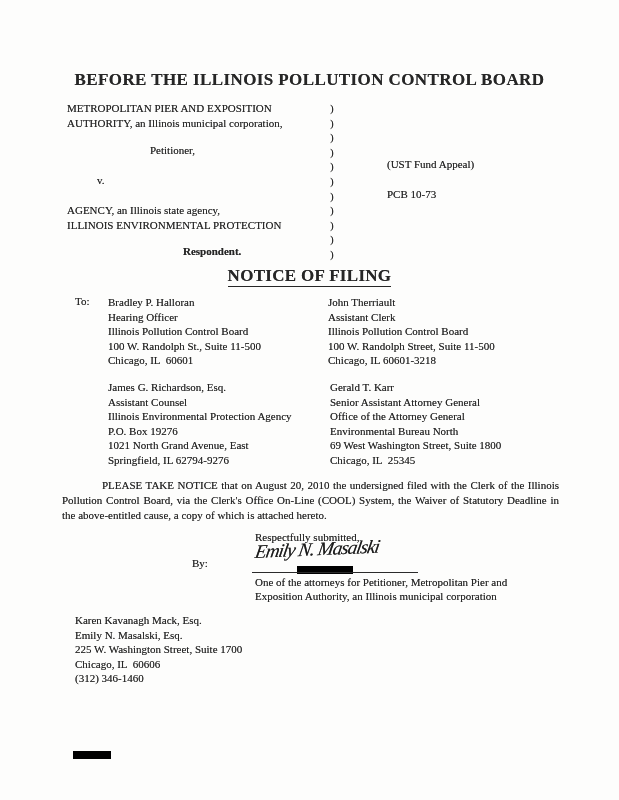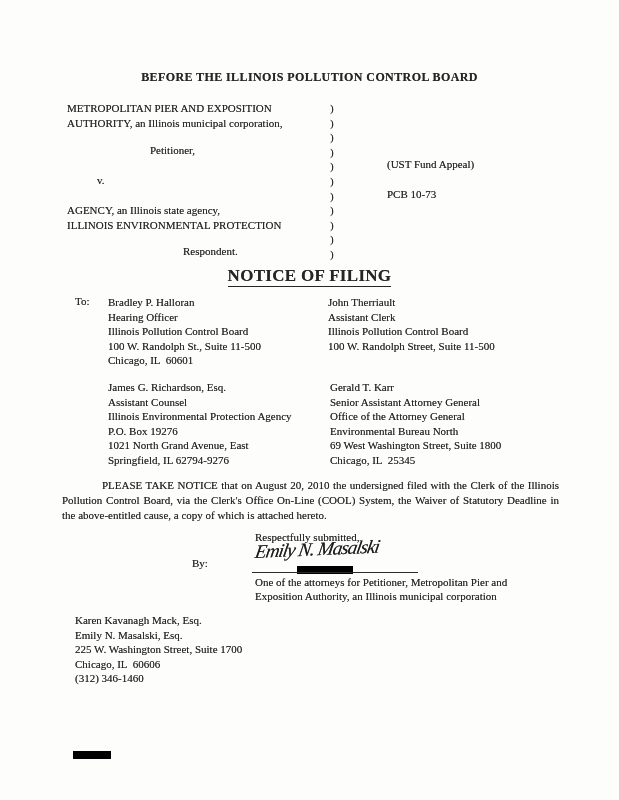--- a/index.html
+++ b/index.html
@@ -10,29 +10,29 @@
     background:#fdfdfc;
     font-family:"Liberation Serif","DejaVu Serif",serif;
     font-size:11px;
     color:#262626;
     text-shadow:0 0 .45px rgba(40,40,40,.65);
     overflow:hidden;
   }
   .abs{position:absolute;}
   .title{
     top:70px;left:0;width:619px;
-    text-align:center;font-weight:bold;font-size:12px;
+    text-align:center;font-weight:bold;font-size:17px;
     letter-spacing:.4px;
   }
   .cap-row{height:14.6px;line-height:14.6px;white-space:pre;}
   .caption-left{left:67px;top:101px;width:275px;}
   .paren-col{left:330px;top:101px;width:12px;}
   .petitioner{left:150px;top:144px;}
   .versus{left:97px;top:174px;}
-  .respondent{left:183px;top:245px;}
+  .respondent{left:183px;top:245px;font-weight:bold;}
   .docket-no{left:387px;top:144px;margin-top:44px;}
   .docket-type{left:387px;top:158px;}
   .notice-heading{
     top:266px;left:0;width:619px;text-align:center;
     font-weight:bold;font-size:17px;
   }
   .notice-heading span{border-bottom:1.4px solid #262626;padding-bottom:1px;letter-spacing:.3px;}
   .to-label{left:75px;top:295px;}
   .addr{line-height:14.6px;}
   .addr div{height:14.6px;white-space:pre;}
@@ -114,20 +114,21 @@
       <div>Hearing Officer</div>
       <div>Illinois Pollution Control Board</div>
       <div>100 W. Randolph St., Suite 11-500</div>
       <div>Chicago, IL  60601</div>
     </div>
   <div class="abs addr rec1">
       <div>John Therriault</div>
       <div>Assistant Clerk</div>
       <div>Illinois Pollution Control Board</div>
       <div>100 W. Randolph Street, Suite 11-500</div>
+      <div>Chicago, IL 60601-3218</div>
     </div>
   <div class="abs addr rec2">
       <div>James G. Richardson, Esq.</div>
       <div>Assistant Counsel</div>
       <div>Illinois Environmental Protection Agency</div>
       <div>P.O. Box 19276</div>
       <div>1021 North Grand Avenue, East</div>
       <div>Springfield, IL 62794-9276</div>
     </div>
   <div class="abs addr rec3">

